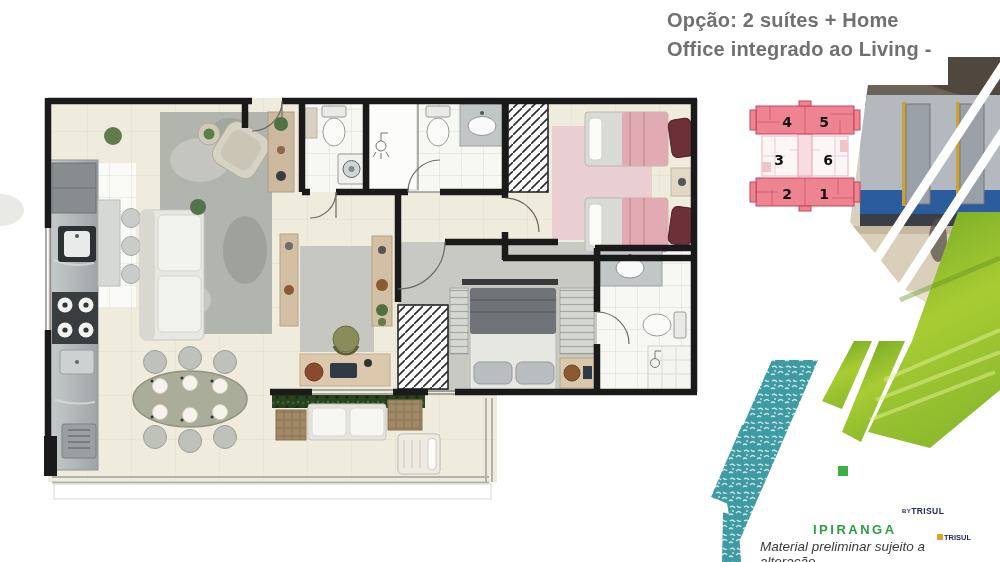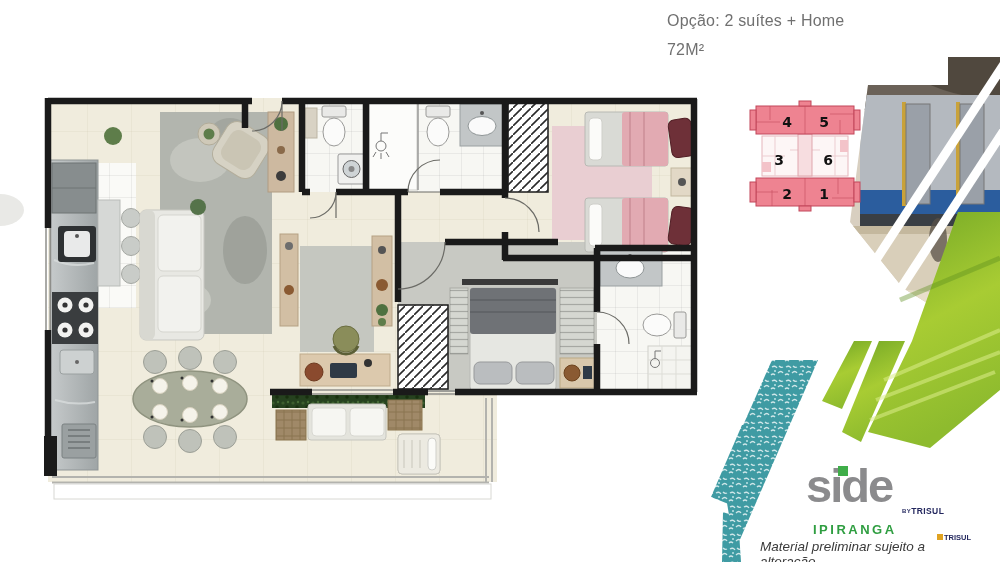--- a/index.html
+++ b/index.html
@@ -1,20 +1,20 @@
 <!DOCTYPE html>
 <html><head>
 <meta charset="utf-8">
 <style>
   html,body{margin:0;padding:0;background:#fff;}
   .stage{position:relative;width:1000px;height:562px;background:#ffffff;overflow:hidden;
          font-family:"Liberation Sans", sans-serif;}
   .stage svg{position:absolute;left:0;top:0;}
   .title{position:absolute;left:667px;top:6px;width:300px;color:#707070;
-         font-size:16px;line-height:29px;font-weight:400;letter-spacing:.2px;}
+         font-size:20px;line-height:29px;font-weight:700;letter-spacing:.2px;}
   .logo-block{position:absolute;left:806px;top:462px;width:180px;}
   .logo-word{position:relative;display:inline-block;color:#8b8b8d;font-weight:bold;
              font-size:47px;letter-spacing:-2px;line-height:1;}
   .logo-dot{position:absolute;left:32px;top:4px;width:10px;height:10px;background:#3fae49;}
   .logo-by{position:absolute;left:96px;top:44px;color:#23275e;font-weight:bold;font-size:8.5px;letter-spacing:.4px;}
   .logo-by .by{font-size:6px;vertical-align:1px;}
   .ipiranga{position:absolute;left:7px;top:60px;color:#2f9e41;font-weight:bold;
             font-size:13px;letter-spacing:2.5px;}
   .trisul-small{position:absolute;left:937px;top:533px;color:#23275e;font-weight:bold;font-size:7.5px;}
   .trisul-small .mark{display:inline-block;width:6px;height:6px;background:#e0a322;margin-right:1px;}
@@ -436,27 +436,24 @@
       <path d="M408,192 A32,32 0 0 1 440,160 M408,192 H440"></path>
       <path d="M445,242 A47,47 0 0 1 398,289"></path>
       <path d="M505,198 A34,34 0 0 1 539,232"></path>
       <path d="M597,312 A32,32 0 0 1 629,344"></path>
     </g>
   </g>
 </svg>
 
   <div class="title">
     <div>Opção: 2 suítes + Home</div>
-    <div>72M²</div>
+    <div>Office integrado ao Living -</div>
   </div>
 
   <div class="logo-block">
-    <span class="logo-word">
-      <span>side</span>
-    </span>
     <span class="logo-dot"></span>
     <span class="logo-by"><span class="by">BY</span><span>TRISUL</span></span>
     <div class="ipiranga">IPIRANGA</div>
   </div>
 
   <div class="trisul-small">
     <span class="mark"></span><span>TRISUL</span>
   </div>
 
   <div class="disclaimer">Material preliminar sujeito a alteração</div>

